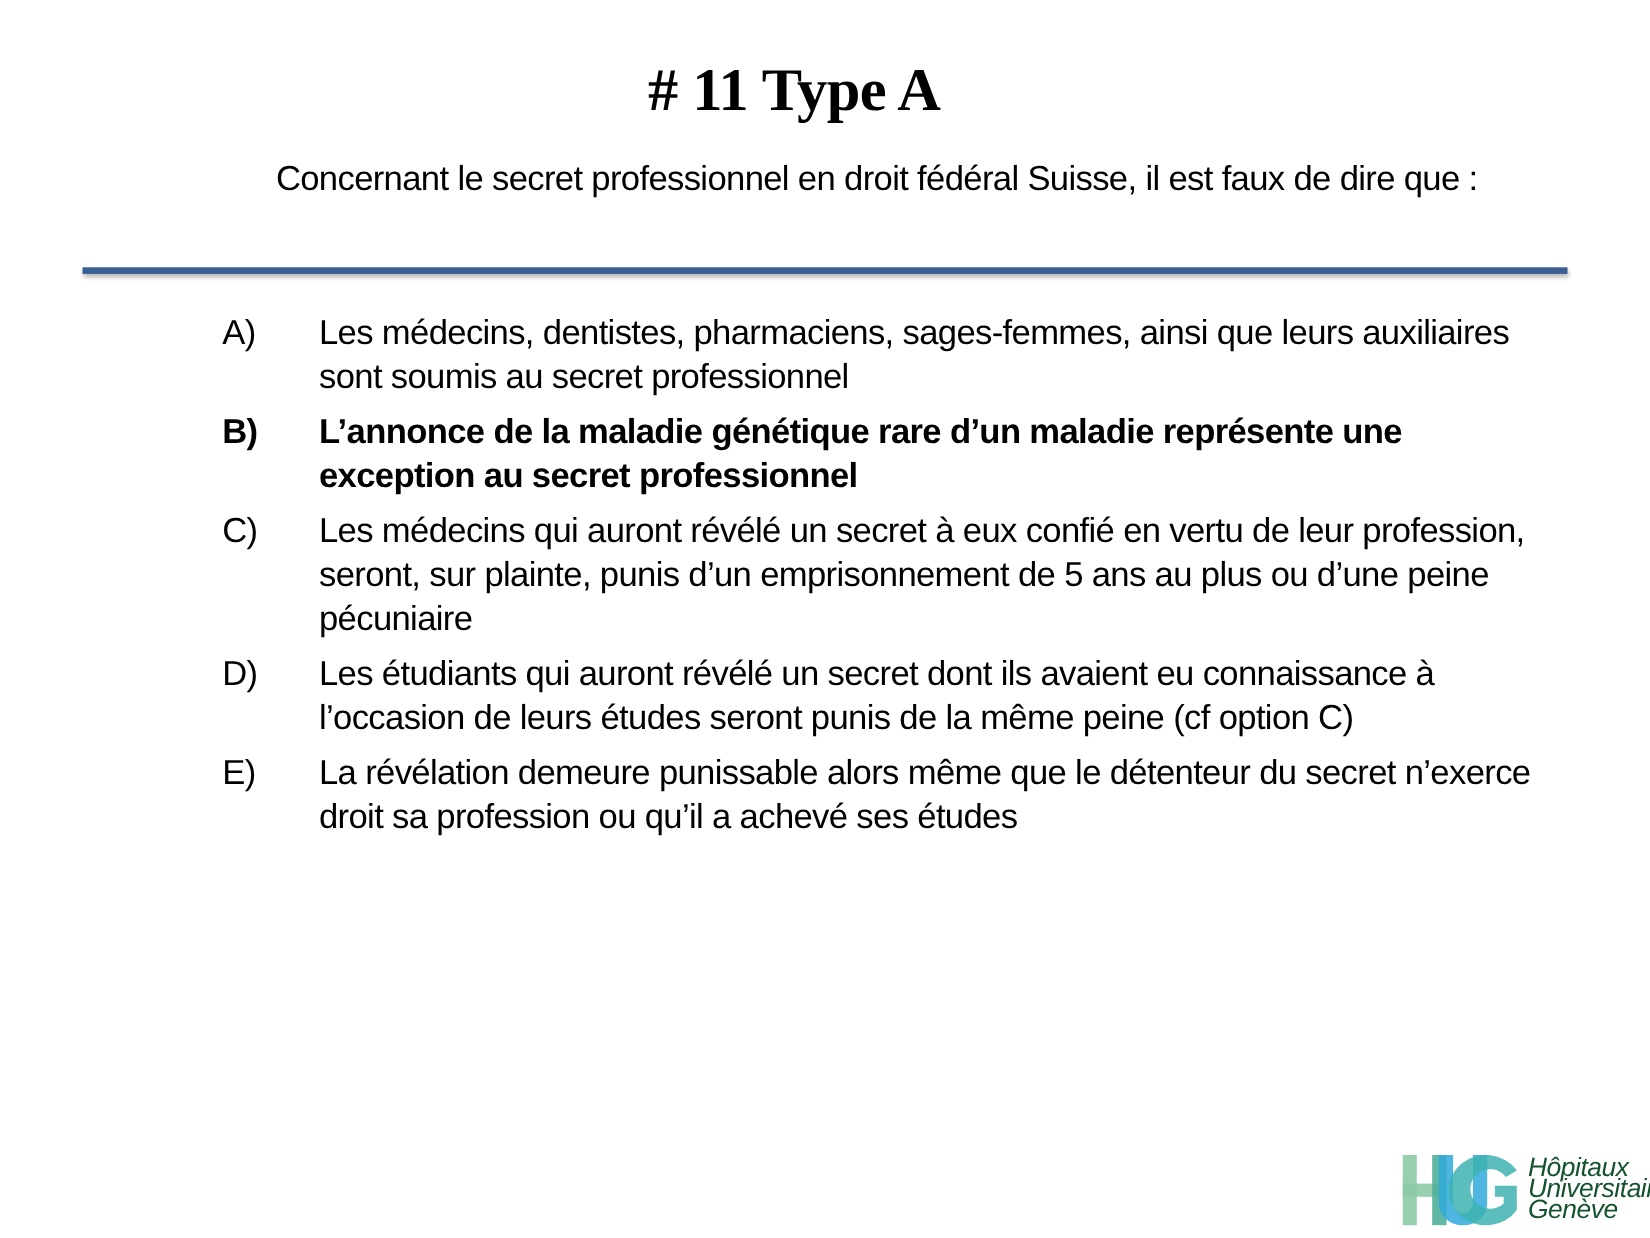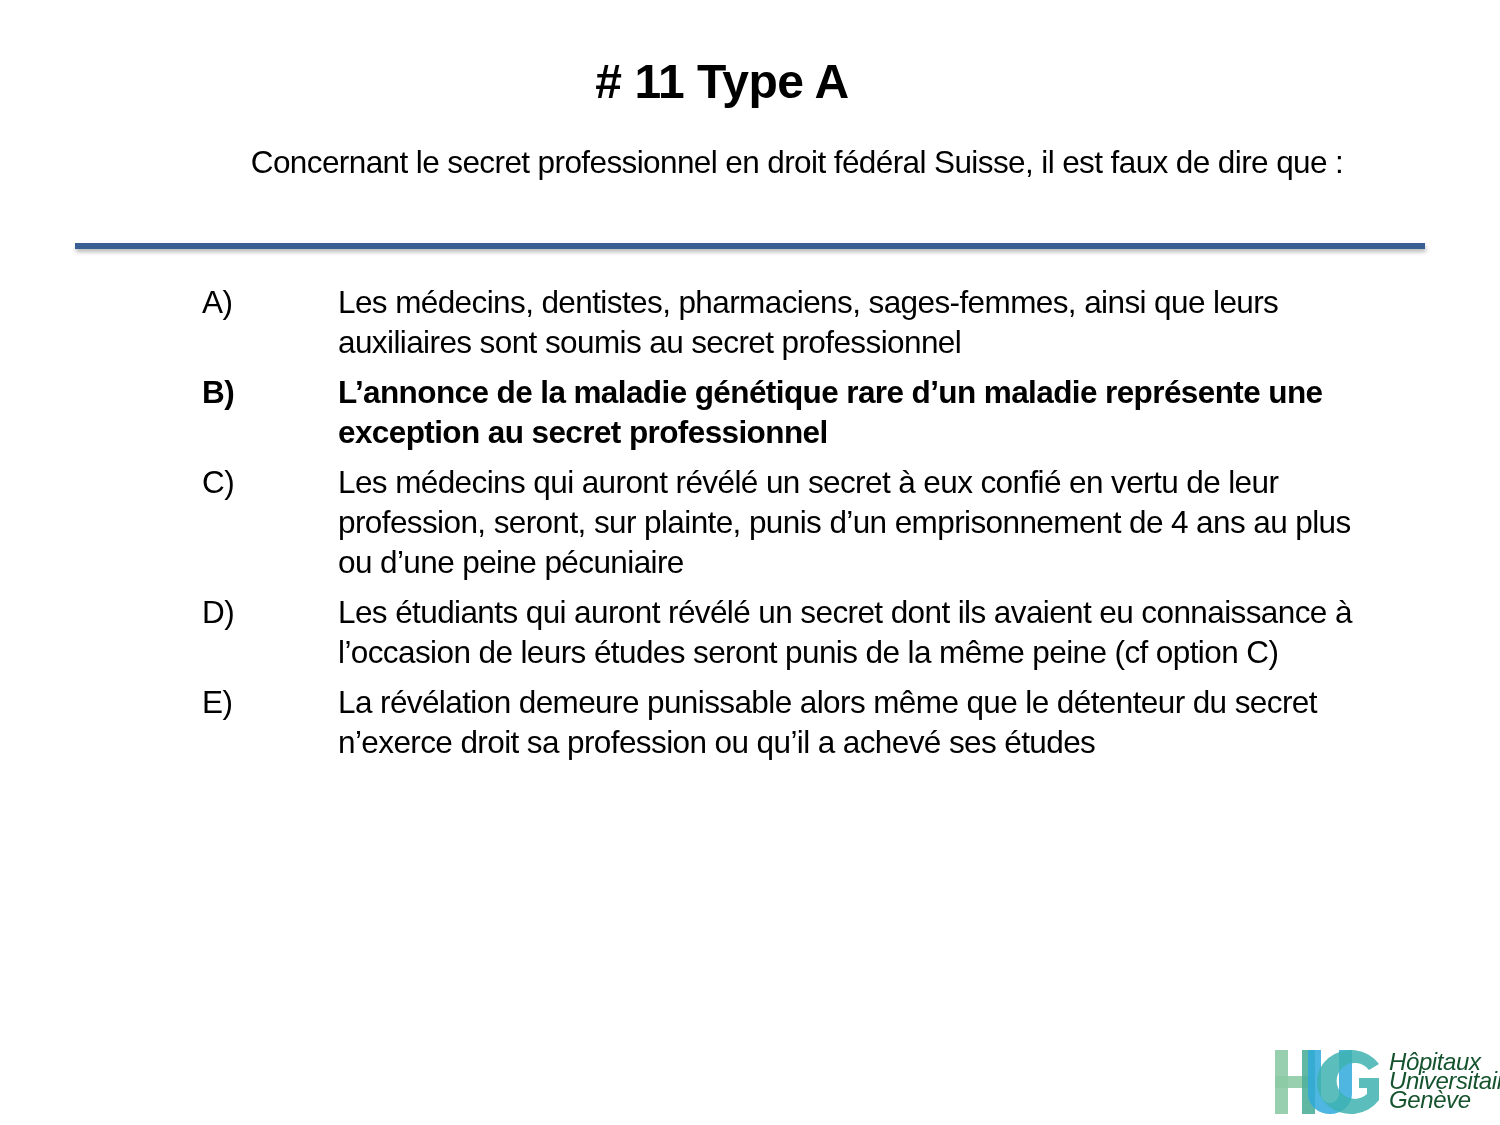--- a/index.html
+++ b/index.html
@@ -13,23 +13,23 @@
       position: relative;
       overflow: hidden;
       color: #000000;
     }
     .slide-title {
       position: absolute;
       left: 0;
       top: 52px;
       width: 1444px;
       text-align: center;
-      font-family: Liberation Sans, sans-serif;
+      font-family: Liberation Serif, serif;
       font-weight: bold;
-      font-size: 48px;
+      font-size: 55px;
       line-height: 60px;
       letter-spacing: -0.5px;
     }
     .question {
       position: absolute;
       left: 202px;
       top: 142px;
       width: 1190px;
       font-family: "Liberation Sans", "DejaVu Sans", sans-serif;
       font-size: 31.5px;
@@ -63,21 +63,20 @@
       display: flex;
       margin-bottom: 10px;
     }
     .option-letter {
       width: 88px;
       flex: 0 0 88px;
     }
     .option-text {
       flex: 1 1 auto;
       width: 1090px;
-      margin-left: 48px;
     }
     .option.correct {
       font-weight: bold;
     }
     .logo {
       position: absolute;
       left: 1275px;
       top: 1050px;
       display: flex;
       align-items: flex-start;
@@ -111,21 +110,21 @@
   <li class="option">
     <span class="option-letter">A)</span>
     <span class="option-text">Les médecins, dentistes, pharmaciens, sages-femmes, ainsi que leurs auxiliaires sont soumis au secret professionnel</span>
   </li>
   <li class="option correct">
     <span class="option-letter">B)</span>
     <span class="option-text">L’annonce de la maladie génétique rare d’un maladie représente une exception au secret professionnel</span>
   </li>
   <li class="option">
     <span class="option-letter">C)</span>
-    <span class="option-text">Les médecins qui auront révélé un secret à eux confié en vertu de leur profession, seront, sur plainte, punis d’un emprisonnement de 4 ans au plus ou d’une peine pécuniaire</span>
+    <span class="option-text">Les médecins qui auront révélé un secret à eux confié en vertu de leur profession, seront, sur plainte, punis d’un emprisonnement de 5 ans au plus ou d’une peine pécuniaire</span>
   </li>
   <li class="option">
     <span class="option-letter">D)</span>
     <span class="option-text">Les étudiants qui auront révélé un secret dont ils avaient eu connaissance à l’occasion de leurs études seront punis de la même peine (cf option C)</span>
   </li>
   <li class="option">
     <span class="option-letter">E)</span>
     <span class="option-text">La révélation demeure punissable alors même que le détenteur du secret n’exerce droit sa profession ou qu’il a achevé ses études</span>
   </li>
 </ol>

